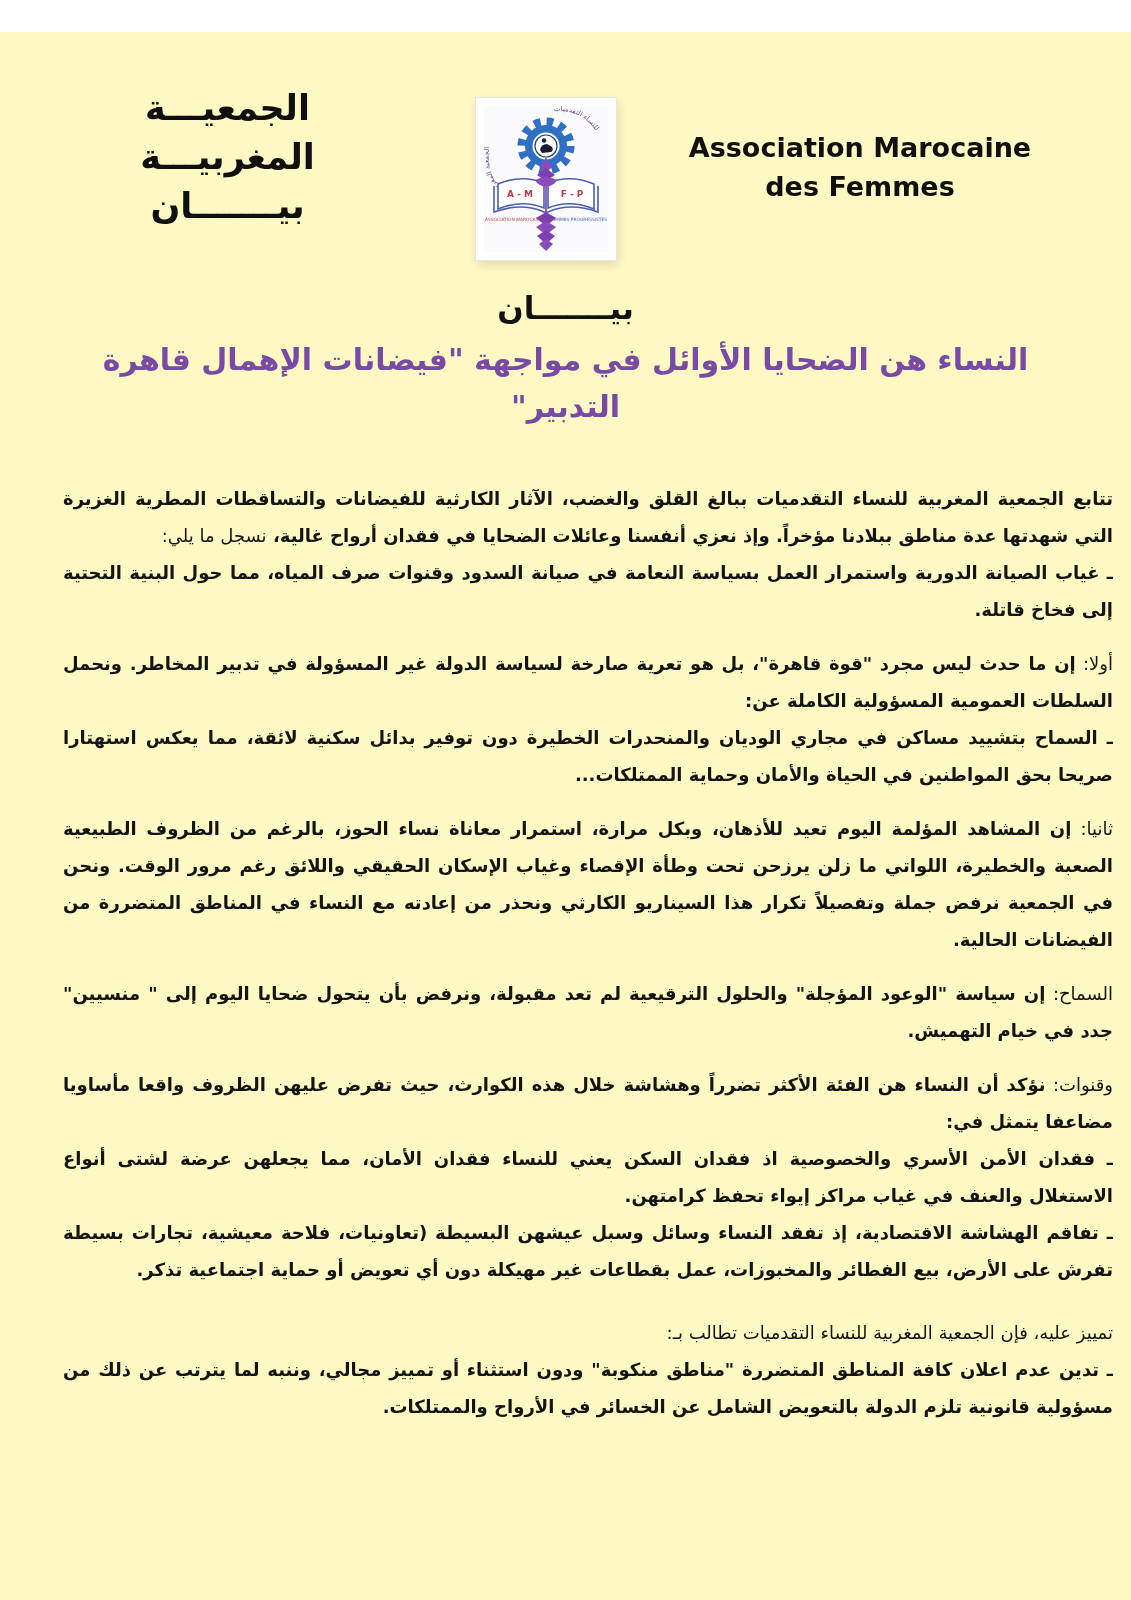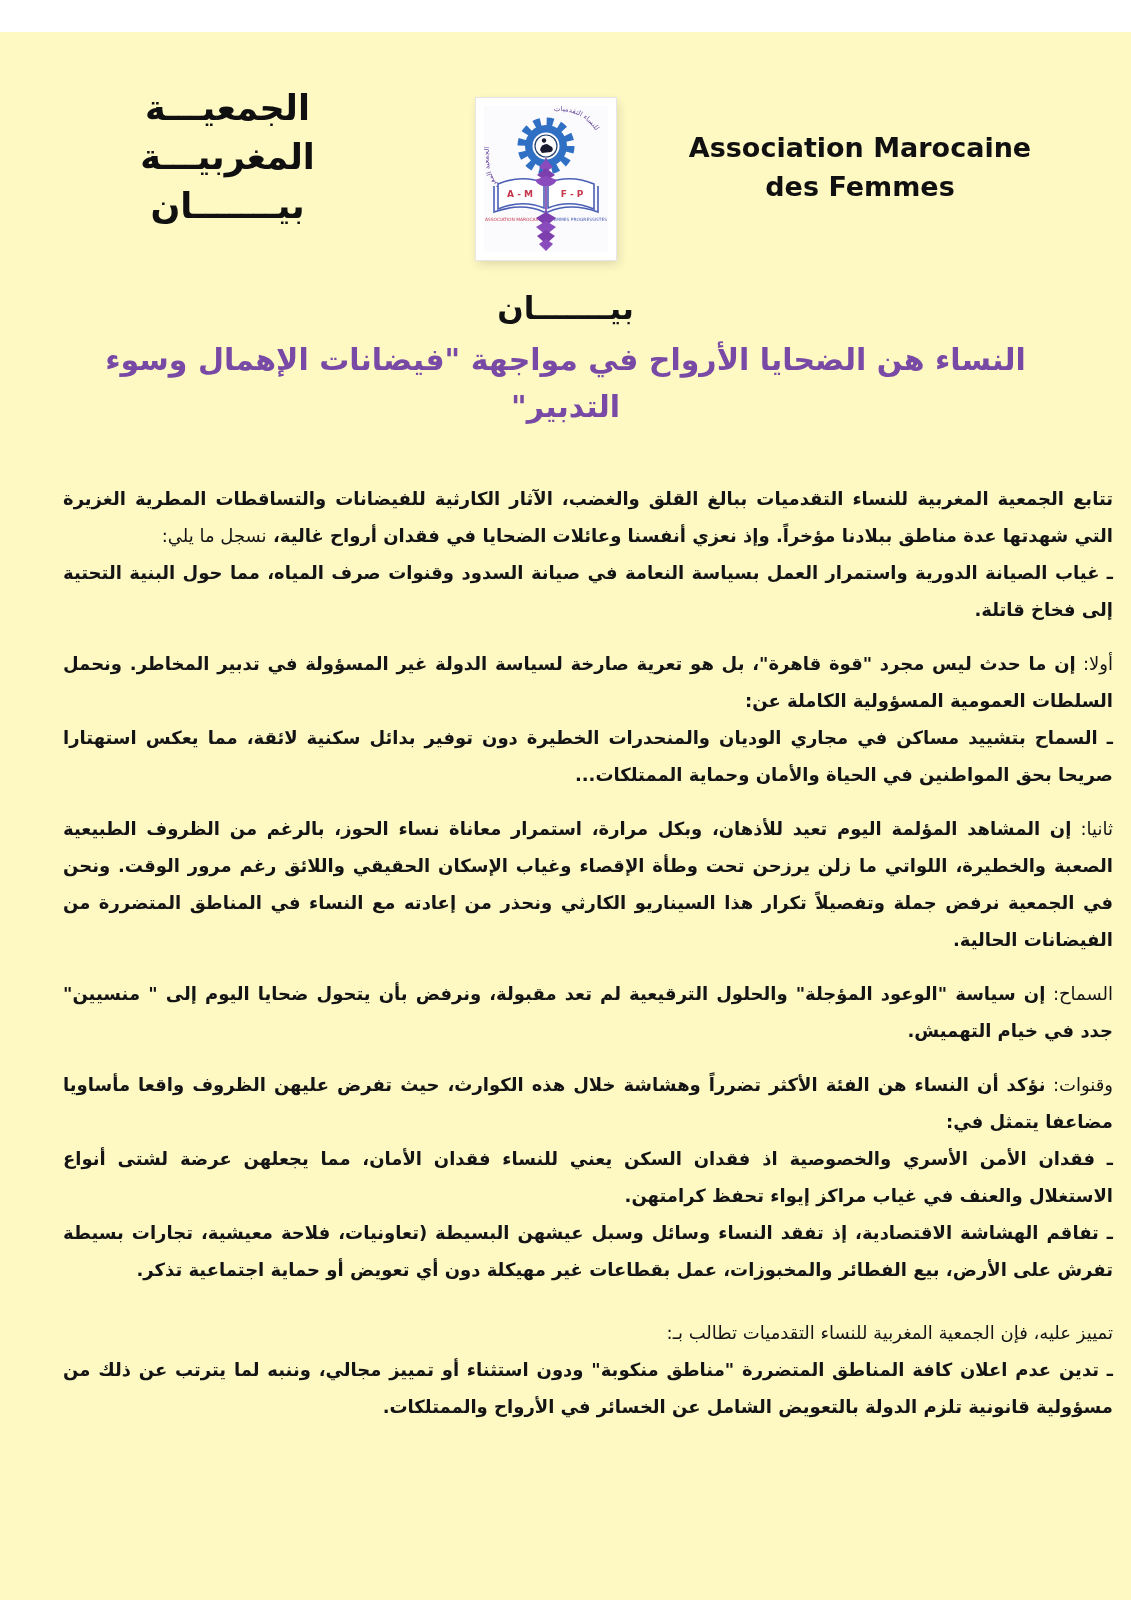--- a/index.html
+++ b/index.html
@@ -124,21 +124,21 @@
     </div>
 
     <div class="org-fr">
       <div>Association Marocaine</div>
       <div>des Femmes</div>
     </div>
   </div>
 
   <div class="stmt-word">بيـــــــان</div>
 
-  <div class="doc-title" id="doc-title" style="color: rgb(120, 73, 165);">النساء هن الضحايا الأرواح في مواجهة "فيضانات الإهمال وسوء التدبير"</div>
+  <div class="doc-title" id="doc-title" style="color: rgb(120, 73, 165);">النساء هن الضحايا الأوائل في مواجهة "فيضانات الإهمال قاهرة التدبير"</div>
 
   <div class="doc-body">
       <p class="para"><span class="seg-bold">تتابع الجمعية المغربية للنساء التقدميات ببالغ القلق والغضب، الآثار الكارثية للفيضانات والتساقطات المطرية الغزيرة التي شهدتها عدة مناطق ببلادنا مؤخراً. وإذ نعزي أنفسنا وعائلات الضحايا في فقدان أرواح غالية، </span><span class="seg-regular">نسجل ما يلي:</span></p>
       <p class="para"><span class="seg-bold">ـ غياب الصيانة الدورية واستمرار العمل بسياسة النعامة في صيانة السدود وقنوات صرف المياه، مما حول البنية التحتية إلى فخاخ قاتلة.</span></p>
       <p class="para space-before"><span class="seg-regular">أولا: </span><span class="seg-bold">إن ما حدث ليس مجرد "قوة قاهرة"، بل هو تعرية صارخة لسياسة الدولة غير المسؤولة في تدبير المخاطر. ونحمل السلطات العمومية المسؤولية الكاملة عن:</span></p>
       <p class="para"><span class="seg-bold">ـ السماح بتشييد مساكن في مجاري الوديان والمنحدرات الخطيرة دون توفير بدائل سكنية لائقة، مما يعكس استهتارا صريحا بحق المواطنين في الحياة والأمان وحماية الممتلكات...</span></p>
       <p class="para space-before"><span class="seg-regular">ثانيا: </span><span class="seg-bold">إن المشاهد المؤلمة اليوم تعيد للأذهان، وبكل مرارة، استمرار معاناة نساء الحوز، بالرغم من الظروف الطبيعية الصعبة والخطيرة، اللواتي ما زلن يرزحن تحت وطأة الإقصاء وغياب الإسكان الحقيقي واللائق رغم مرور الوقت.  ونحن في الجمعية نرفض جملة وتفصيلاً تكرار هذا السيناريو الكارثي ونحذر من إعادته مع النساء في المناطق المتضررة من الفيضانات الحالية.</span></p>
       <p class="para space-before"><span class="seg-regular">السماح: </span><span class="seg-bold">إن سياسة "الوعود المؤجلة" والحلول الترقيعية لم تعد مقبولة، ونرفض بأن يتحول ضحايا اليوم إلى " منسيين" جدد في خيام التهميش.</span></p>
       <p class="para space-before"><span class="seg-regular">وقنوات: </span><span class="seg-bold">نؤكد أن النساء هن الفئة الأكثر تضرراً وهشاشة خلال هذه الكوارث، حيث تفرض عليهن الظروف واقعا مأساويا مضاعفا يتمثل في:</span></p>
       <p class="para"><span class="seg-bold">ـ فقدان الأمن الأسري والخصوصية اذ فقدان السكن يعني للنساء فقدان الأمان، مما يجعلهن عرضة لشتى أنواع الاستغلال والعنف في غياب مراكز إيواء تحفظ كرامتهن.</span></p>

